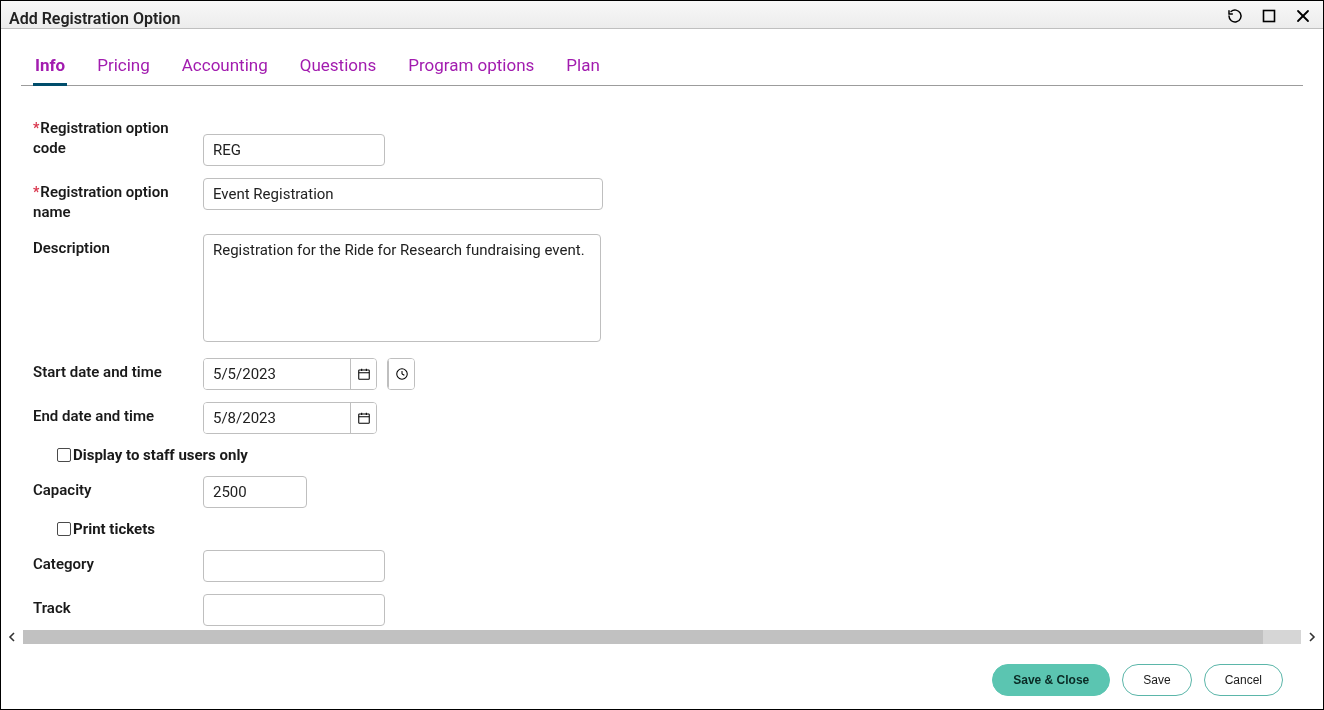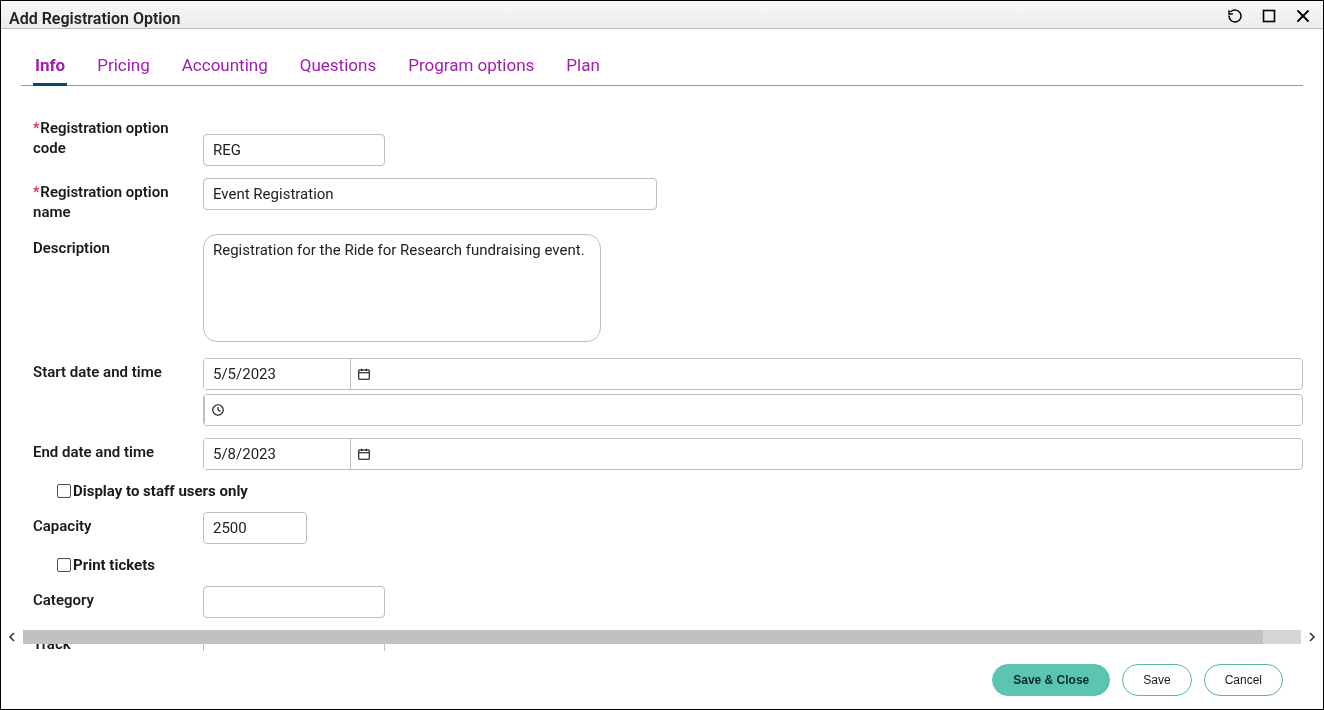--- a/index.html
+++ b/index.html
@@ -102,28 +102,27 @@
     background: #fff;
     border: 1px solid #bfbfbf;
     border-radius: 4px;
     padding: 6px 9px;
     outline: none;
   }
   textarea {
     resize: none;
   }
   .w-code { width: 182px; margin-top: 20px; }
-  .w-name { width: 454px; }
-  .w-desc { width: 398px; height: 108px; border-radius: 14px; }
+  .w-name { width: 400px; }
+  .w-desc { width: 398px; height: 108px; }
   .w-cap  { width: 104px; }
   .w-cat  { width: 182px; }
   .datetime-group {
     display: flex;
-    gap: 4px;
-    flex-direction: column;
+    gap: 10px;
   }
   .combo {
     display: flex;
     border: 1px solid #bfbfbf;
     border-radius: 4px;
     overflow: hidden;
     background: #fff;
     height: 32px;
   }
   .combo input {

